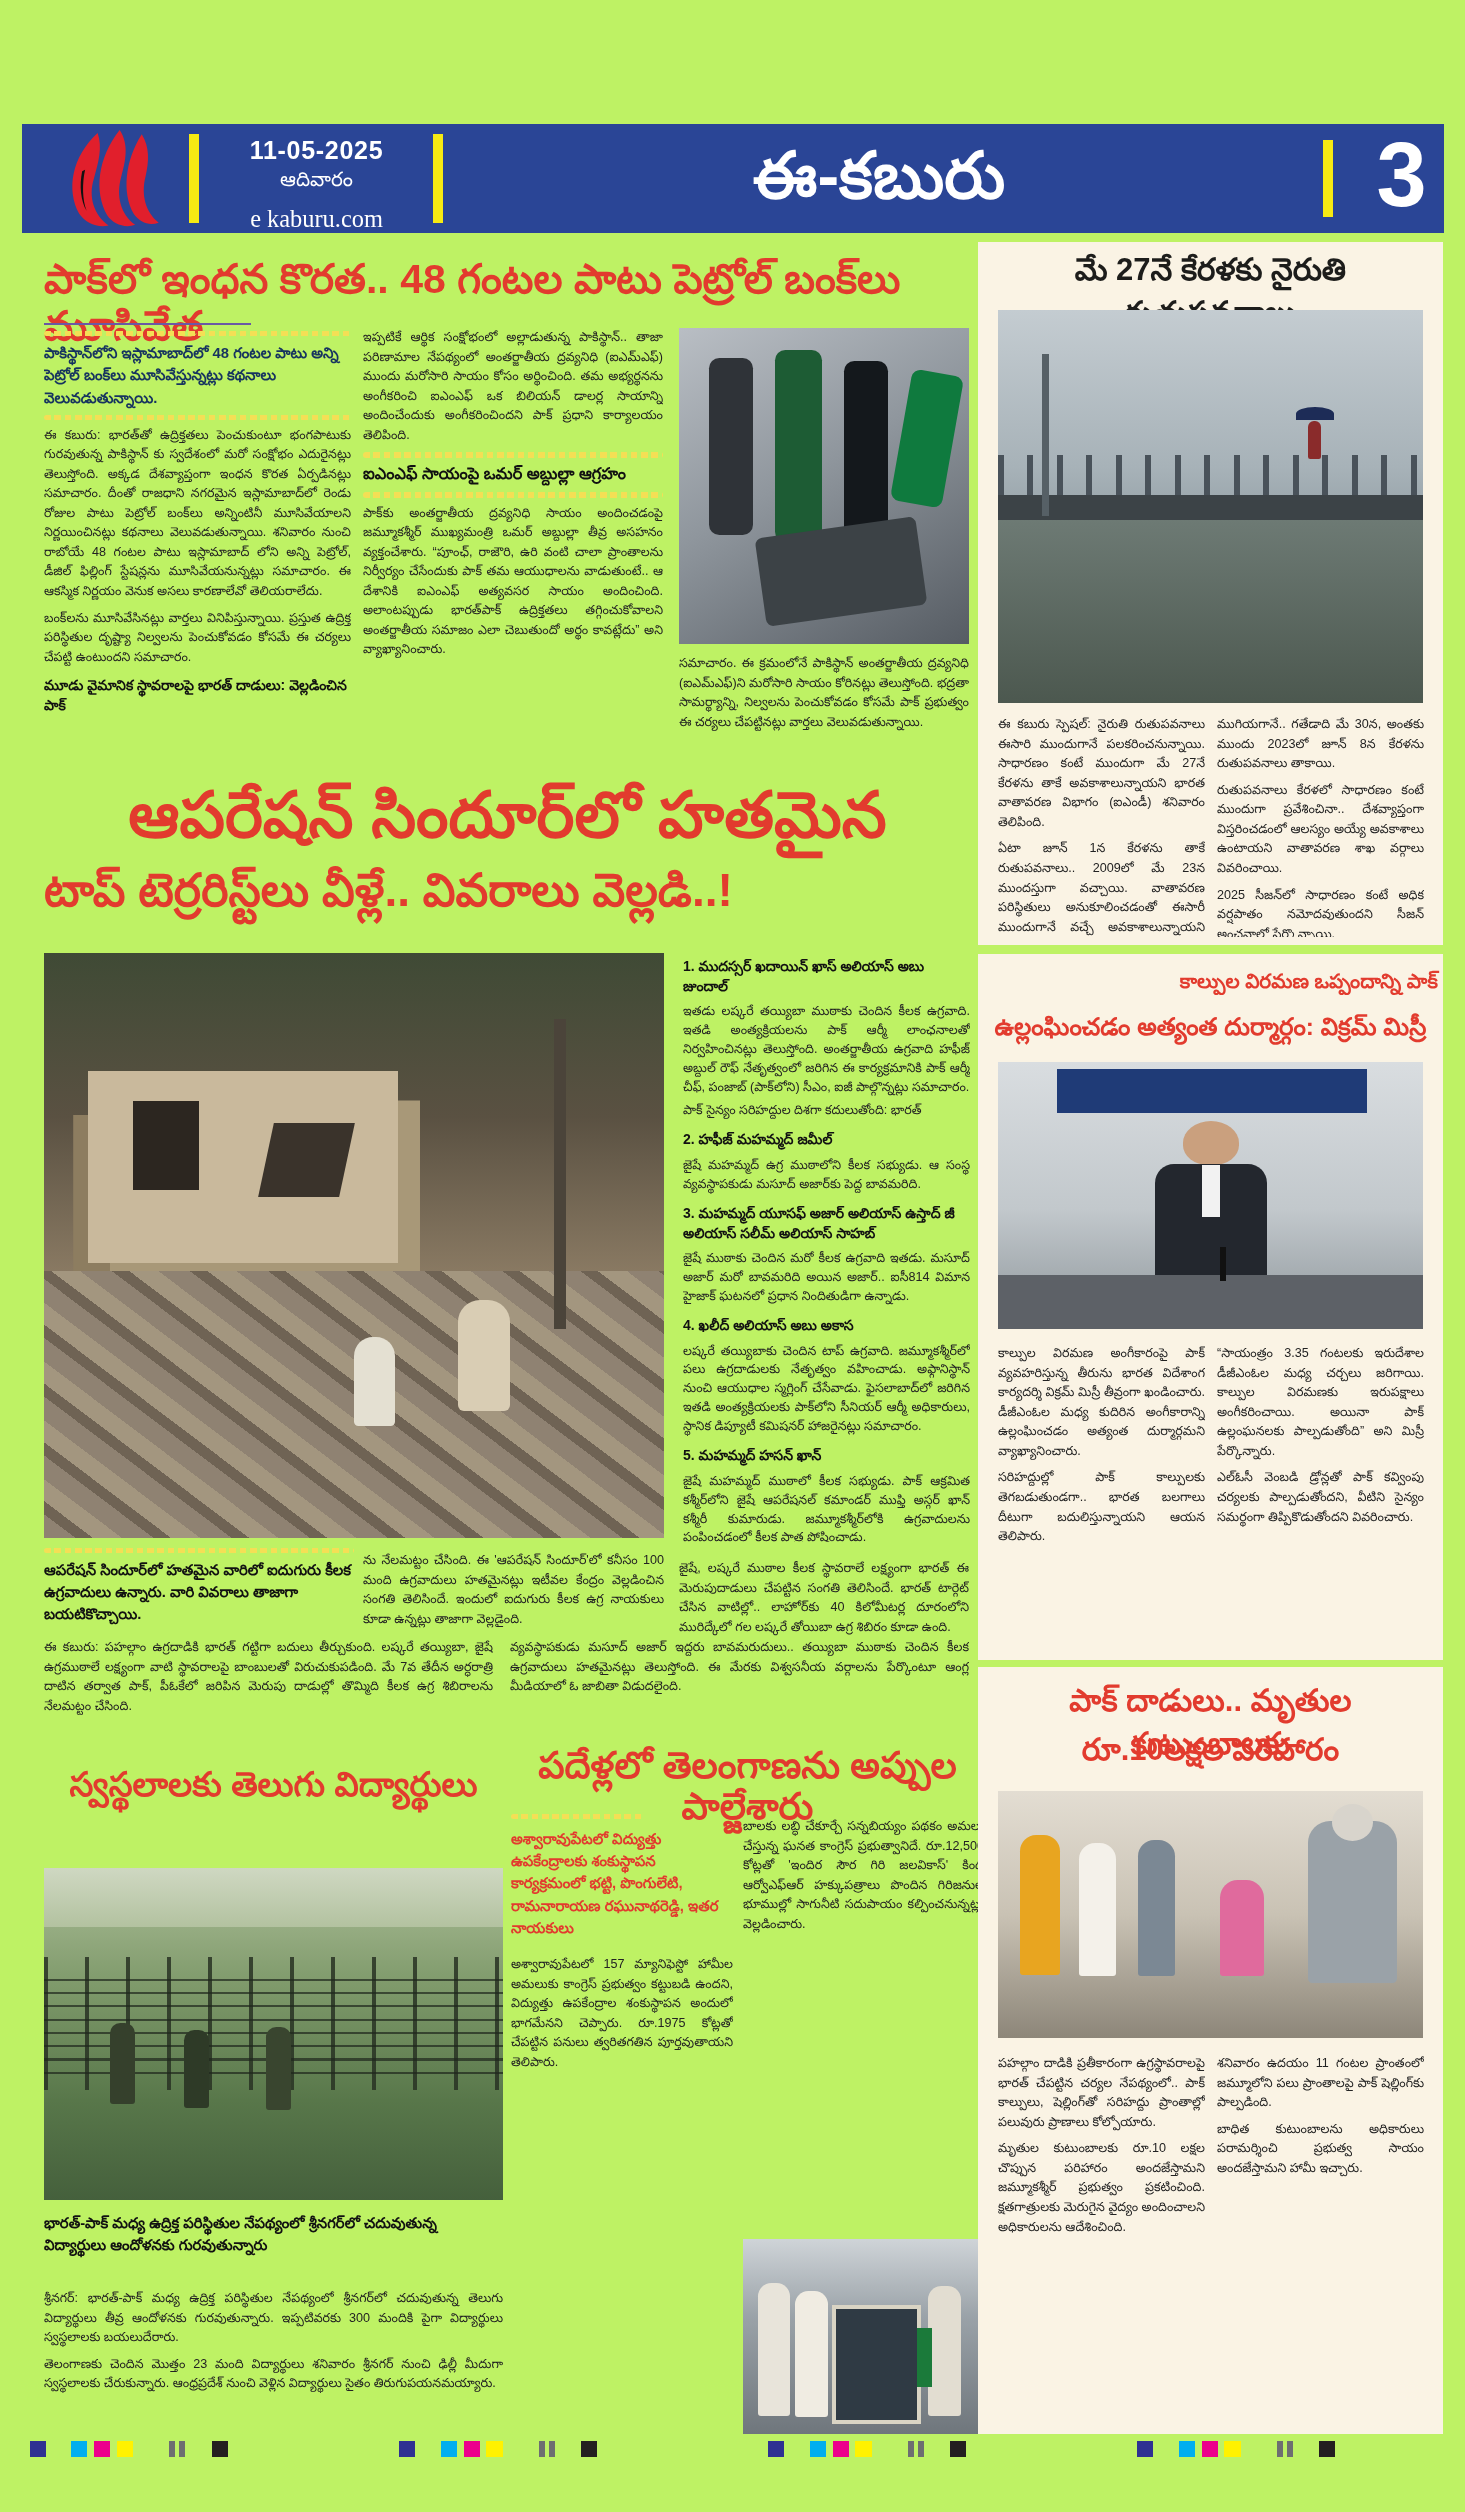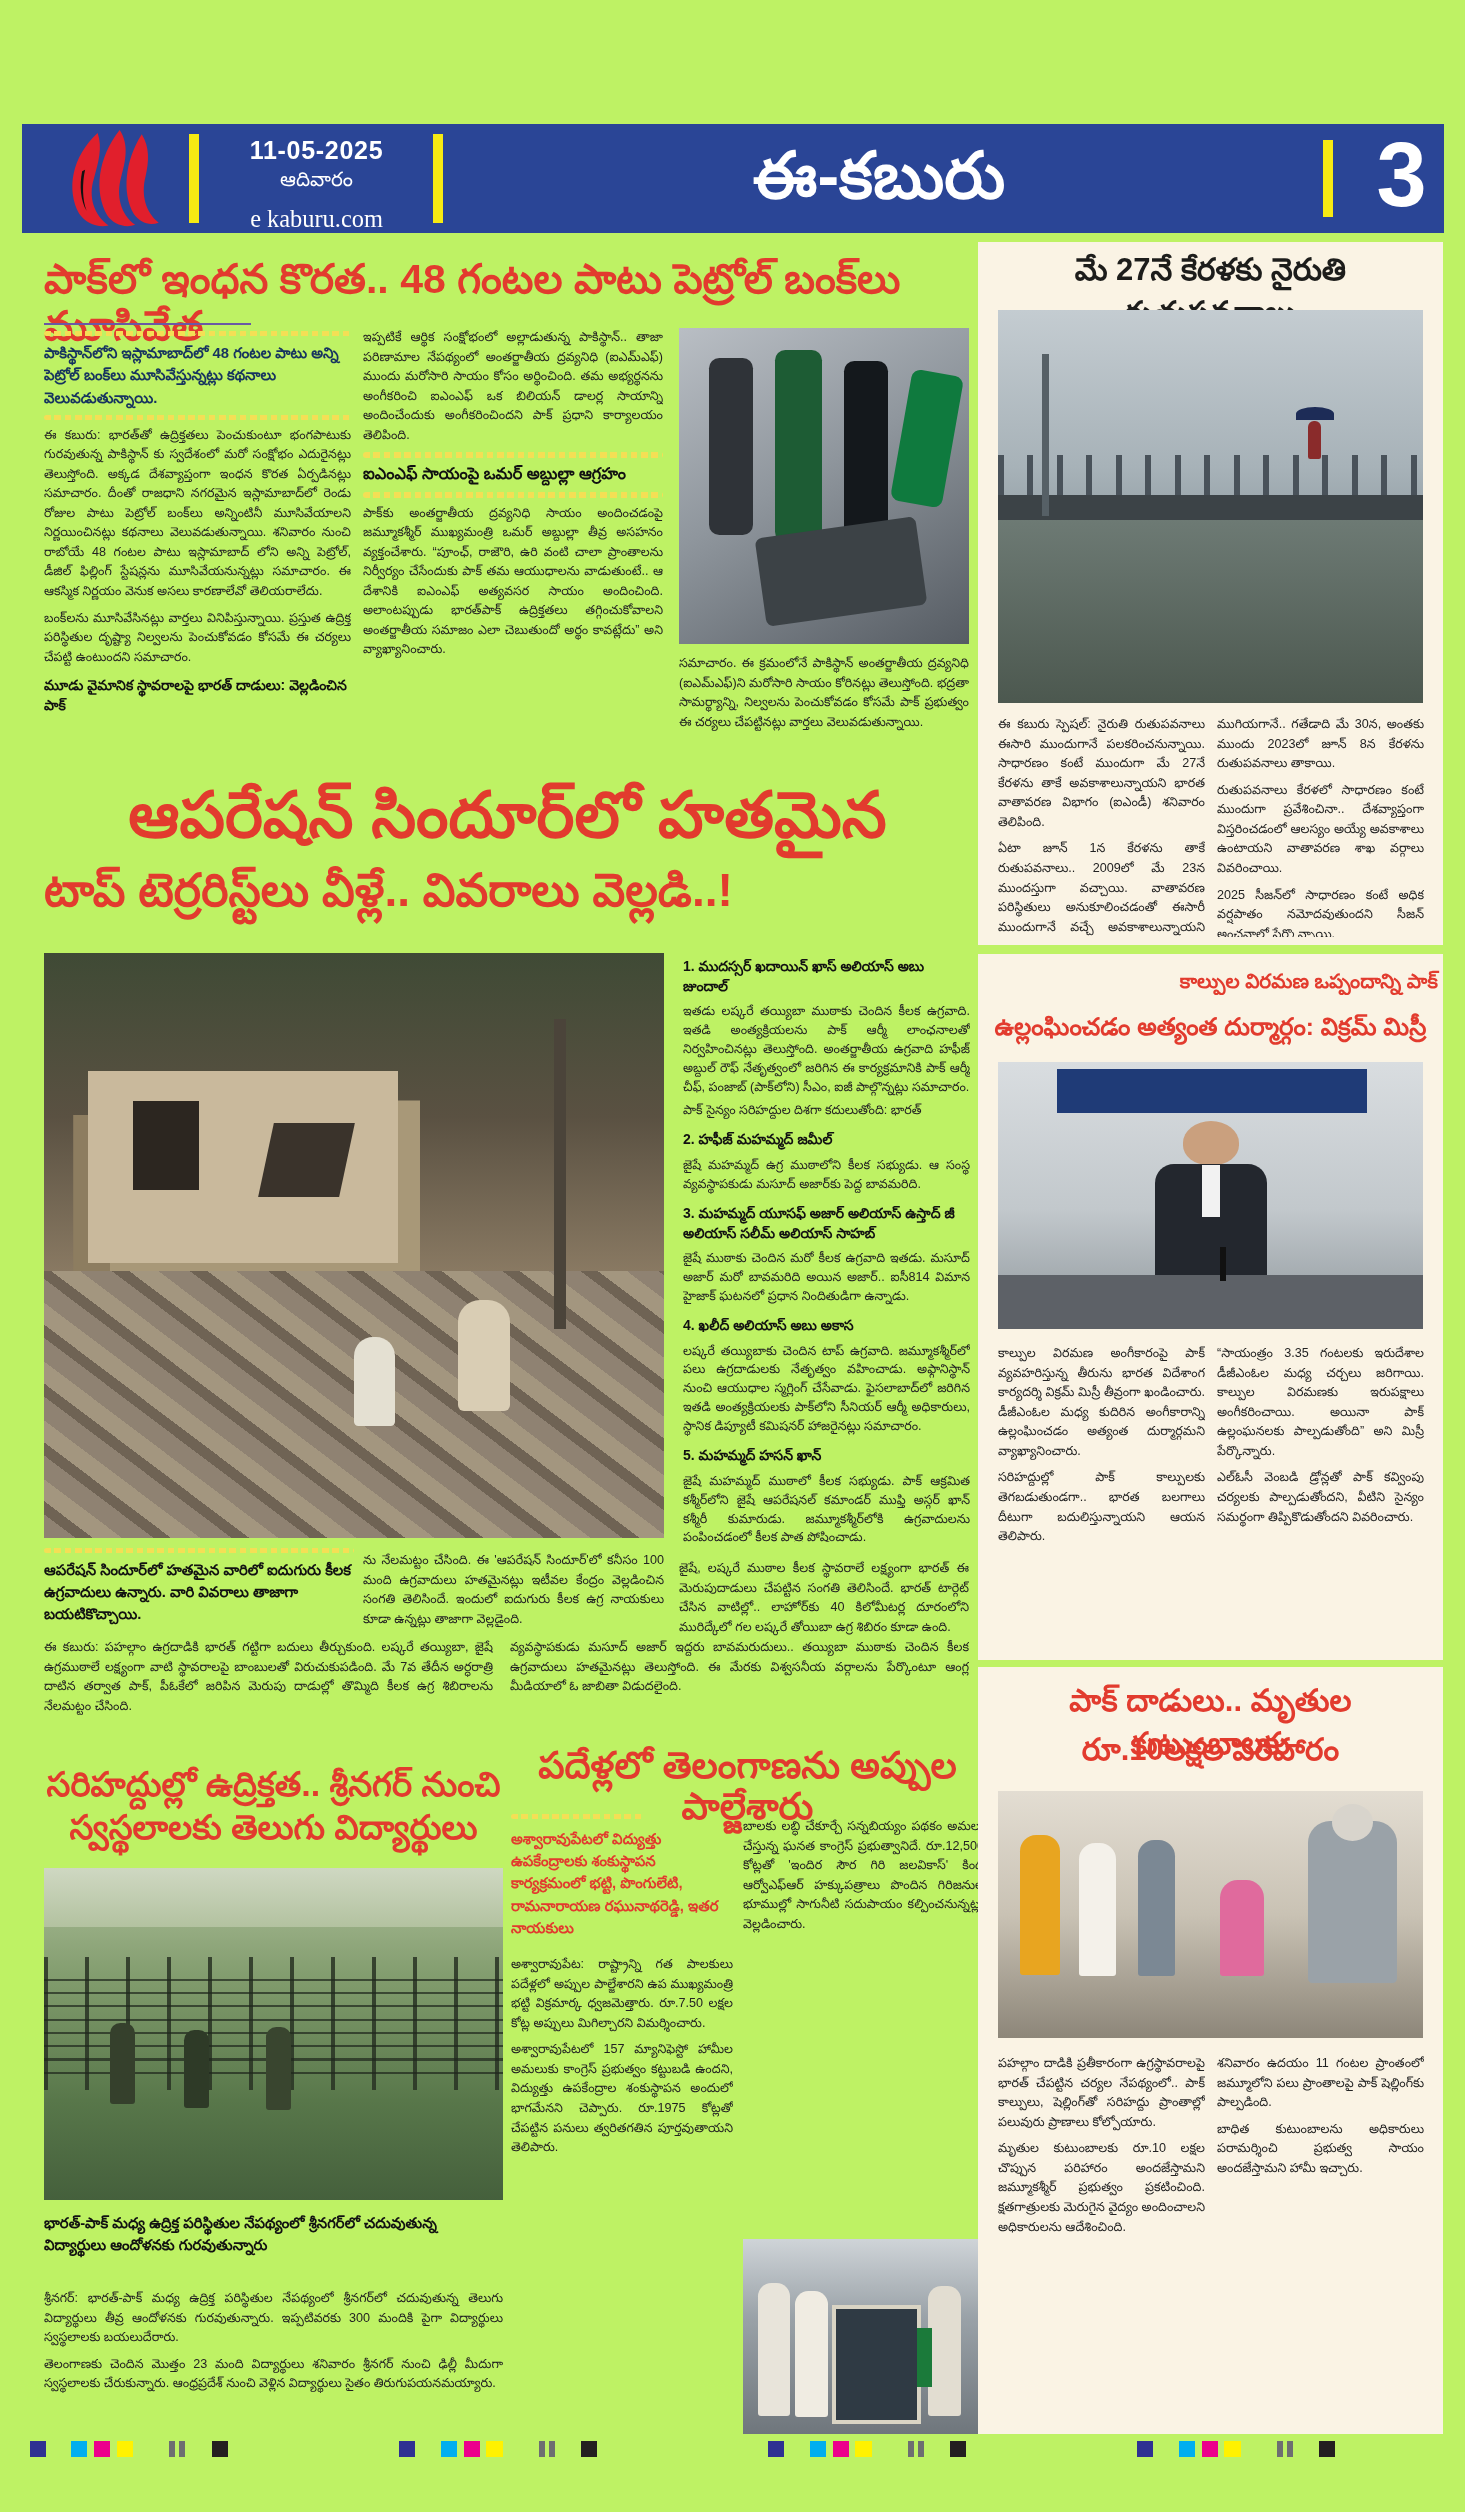--- a/index.html
+++ b/index.html
@@ -139,21 +139,20 @@
     <p>జైషే, లష్కరే ముఠాల కీలక స్థావరాలే లక్ష్యంగా భారత్ ఈ మెరుపుదాడులు చేపట్టిన సంగతి తెలిసిందే. భారత్ టార్గెట్ చేసిన వాటిల్లో.. లాహోర్‌కు 40 కిలోమీటర్ల దూరంలోని మురిద్కేలో గల లష్కరే తోయిబా ఉగ్ర శిబిరం కూడా ఉంది.</p>
   </div>
   <div class="abs clip body-txt" style="left:44px;top:1638px;width:449px;height:89px;">
     <p>ఈ కబురు: పహల్గాం ఉగ్రదాడికి భారత్ గట్టిగా బదులు తీర్చుకుంది. లష్కరే తయ్యిబా, జైషే ఉగ్రముఠాలే లక్ష్యంగా వాటి స్థావరాలపై బాంబులతో విరుచుకుపడింది. మే 7వ తేదీన అర్ధరాత్రి దాటిన తర్వాత పాక్, పీఓకేలో జరిపిన మెరుపు దాడుల్లో తొమ్మిది కీలక ఉగ్ర శిబిరాలను నేలమట్టం చేసింది.</p>
   </div>
   <div class="abs clip body-txt" style="left:510px;top:1638px;width:459px;height:89px;">
     <p>వ్యవస్థాపకుడు మసూద్ అజార్ ఇద్దరు బావమరుదులు.. తయ్యిబా ముఠాకు చెందిన కీలక ఉగ్రవాదులు హతమైనట్లు తెలుస్తోంది. ఈ మేరకు విశ్వసనీయ వర్గాలను పేర్కొంటూ ఆంగ్ల మీడియాలో ఓ జాబితా విడుదలైంది.</p>
   </div>
 
   <div class="abs headline-red" style="left:44px;top:1763px;width:459px;font-size:34px;text-align:center;line-height:1.25;">
-    <div>సరిహద్దుల్లో ఉద్రిక్తత.. శ్రీనగర్ నుంచి</div>
     <div>స్వస్థలాలకు తెలుగు విద్యార్థులు</div>
   </div>
   <div class="photo" style="left:44px;top:1868px;width:459px;height:332px;background:linear-gradient(180deg,#aebf9a 0%,#7f9a6b 35%,#58774a 70%,#45603c 100%);">
     <div class="ph-inner" style="left:0;top:89px;width:459px;height:133px;background:repeating-linear-gradient(90deg,rgba(40,50,35,.85) 0 4.4px,rgba(40,50,35,0) 4.4px 41px);"></div>
     <div class="ph-inner" style="left:0;top:103px;width:459px;height:103px;background:repeating-linear-gradient(0deg,rgba(30,38,28,.7) 0 2.2px,rgba(30,38,28,0) 2.2px 13.3px);"></div>
     <div class="ph-inner" style="left:66px;top:155px;width:25px;height:81px;background:#35402c;border-radius:10.3px 10.3px 3px 3px;"></div>
     <div class="ph-inner" style="left:140px;top:162px;width:25px;height:78px;background:#2e3a27;border-radius:10.3px 10.3px 3px 3px;"></div>
     <div class="ph-inner" style="left:222px;top:159px;width:25px;height:83px;background:#39452f;border-radius:10.3px 10.3px 3px 3px;"></div>
     <div class="ph-inner" style="left:0;top:0;width:459px;height:59px;background:linear-gradient(180deg,#cfd8c2,#b3c2a0);"></div>
   </div>
@@ -162,21 +161,20 @@
     <p>శ్రీనగర్: భారత్-పాక్ మధ్య ఉద్రిక్త పరిస్థితుల నేపథ్యంలో శ్రీనగర్‌లో చదువుతున్న తెలుగు విద్యార్థులు తీవ్ర ఆందోళనకు గురవుతున్నారు. ఇప్పటివరకు 300 మందికి పైగా విద్యార్థులు స్వస్థలాలకు బయలుదేరారు.</p>
     <p>తెలంగాణకు చెందిన మొత్తం 23 మంది విద్యార్థులు శనివారం శ్రీనగర్ నుంచి ఢిల్లీ మీదుగా స్వస్థలాలకు చేరుకున్నారు. ఆంధ్రప్రదేశ్ నుంచి వెళ్లిన విద్యార్థులు సైతం తిరుగుపయనమయ్యారు.</p>
   </div>
 
   <div class="abs headline-red" style="left:511px;top:1746px;width:473px;font-size:37px;text-align:center;line-height:1.1;">పదేళ్లలో తెలంగాణను అప్పుల పాల్జేశారు</div>
   <div class="abs" style="left:511px;top:1808px;width:133px;">
       <div class="squig"></div>
     </div>
   <div class="abs clip" style="left:511px;top:1828px;width:222px;height:118px;font-size:14.8px;line-height:1.5;font-weight:bold;color:#e23b2e;">అశ్వారావుపేటలో విద్యుత్తు ఉపకేంద్రాలకు శంకుస్థాపన కార్యక్రమంలో భట్టి, పొంగులేటి, రామనారాయణ రఘునాథరెడ్డి, ఇతర నాయకులు</div>
   <div class="abs clip body-txt" style="left:511px;top:1955px;width:222px;height:479px;">
-    <p>అశ్వారావుపేట: రాష్ట్రాన్ని గత పాలకులు పదేళ్లలో అప్పుల పాల్జేశారని ఉప ముఖ్యమంత్రి భట్టి విక్రమార్క ధ్వజమెత్తారు. రూ.7.50 లక్షల కోట్ల అప్పులు మిగిల్చారని విమర్శించారు.</p>
     <p>అశ్వారావుపేటలో 157 మ్యానిఫెస్టో హామీల అమలుకు కాంగ్రెస్ ప్రభుత్వం కట్టుబడి ఉందని, విద్యుత్తు ఉపకేంద్రాల శంకుస్థాపన అందులో భాగమేనని చెప్పారు. రూ.1975 కోట్లతో చేపట్టిన పనులు త్వరితగతిన పూర్తవుతాయని తెలిపారు.</p>
   </div>
   <div class="abs clip body-txt" style="left:743px;top:1817px;width:241px;height:414px;">
     <p>బాలకు లబ్ధి చేకూర్చే సన్నబియ్యం పథకం అమలు చేస్తున్న ఘనత కాంగ్రెస్ ప్రభుత్వానిదే. రూ.12,500 కోట్లతో 'ఇందిర సౌర గిరి జలవికాస్' కింద ఆర్వోఎఫ్ఆర్ హక్కుపత్రాలు పొందిన గిరిజనుల భూముల్లో సాగునీటి సదుపాయం కల్పించనున్నట్లు వెల్లడించారు.</p>
   </div>
   <div class="photo" style="left:743px;top:2239px;width:241px;height:195px;background:linear-gradient(180deg,#cfd4d8 0%,#9aa2a8 40%,#6f767c 100%);">
     <div class="ph-inner" style="left:89px;top:66px;width:81px;height:111px;background:#2f3a44;border:4.4px solid #d9d4c4;"></div>
     <div class="ph-inner" style="left:14.8px;top:44px;width:32.5px;height:133px;background:#e8e4da;border-radius:13.3px 13.3px 3px 3px;"></div>
     <div class="ph-inner" style="left:52px;top:52px;width:32.5px;height:126px;background:#f0ece2;border-radius:13.3px 13.3px 3px 3px;"></div>
     <div class="ph-inner" style="left:185px;top:47px;width:32.5px;height:130px;background:#e2ddd1;border-radius:13.3px 13.3px 3px 3px;"></div>

